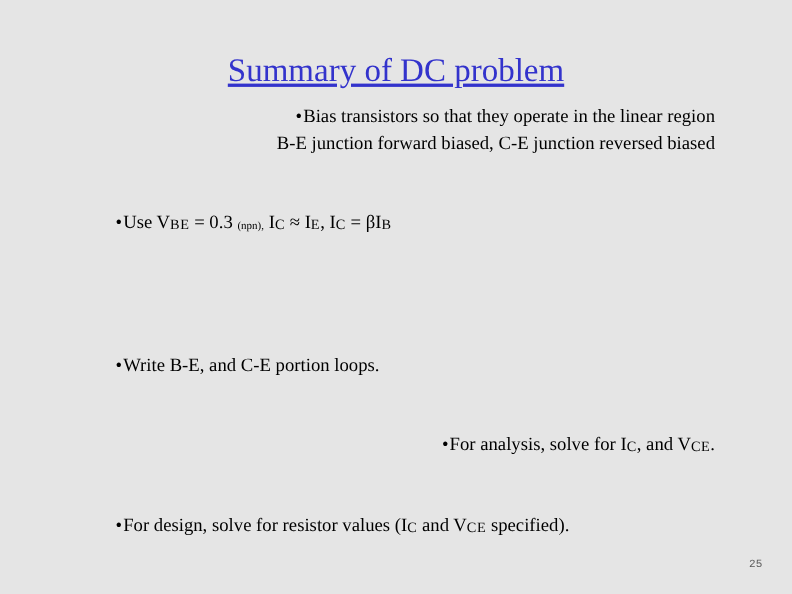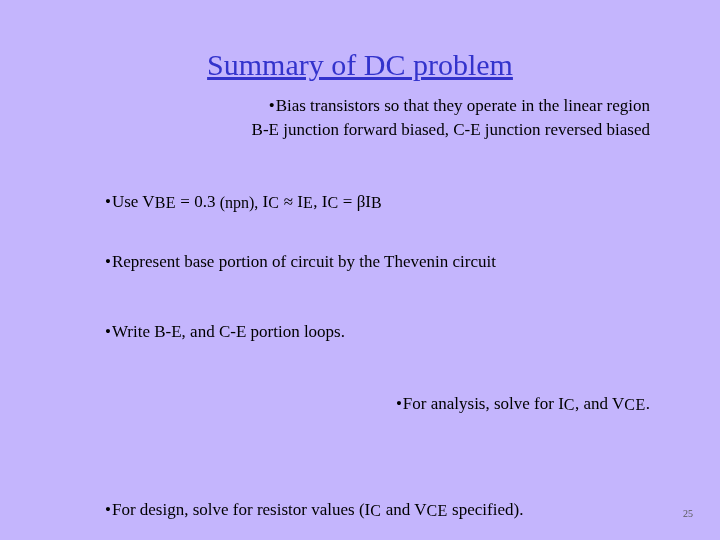--- a/index.html
+++ b/index.html
@@ -6,21 +6,21 @@
   body {
     width: 720px; height: 540px;
     background: #ffffff;
     font-family: "Liberation Serif", "DejaVu Serif", serif;
     color: #000000;
     overflow: hidden;
   }
   .slide {
     position: relative;
     width: 720px; height: 540px;
-    background: #c4b5fd;
+    background: #e5e5e5;
   }
   .slide-title {
     position: absolute;
     top: 48px; left: 0;
     width: 720px;
     text-align: center;
     font-size: 30px;
     font-weight: normal;
     margin: 0;
     color: #3333CC;
@@ -32,55 +32,54 @@
     width: 545px;
     font-size: 17px;
     line-height: 24px;
     color: #000000;
   }
   .b1 { top: 94px; text-align: right; }
   .b2 { top: 190px; }
   .b3 { top: 250px; }
   .b4 { top: 320px; }
   .b5 { top: 392px; text-align: right; }
-  .b6 { top: 466px; margin-top: 32px; }
+  .b6 { top: 466px; }
   .marker { padding-right: 1px; }
   .sub {
-    font-size: 16px;
+    font-size: 13px;
     vertical-align: -1px;
     letter-spacing: 0.5px;
   }
   .small-note {
-    font-size: 16px;
+    font-size: 10px;
     vertical-align: -1px;
   }
   .page-number {
     position: absolute;
     right: 27px;
     top: 508px;
-    font-family: Liberation Serif, serif;
+    font-family: Liberation Mono, monospace;
     font-size: 10px;
     color: #595959;
   }
 </style>
 </head>
 <body>
 
 <div class="slide">
 
   <h1 class="slide-title">Summary of DC problem</h1>
 
   <div class="bullet-block b1">
       <div><span class="marker">•</span><span>Bias transistors so that they operate in the linear region</span></div>
       <div><span>B-E junction forward biased, C-E junction reversed biased</span></div>
     </div>
 
   <div class="bullet-block b2"><span class="marker">•</span><span>Use V</span><span class="sub">BE</span><span> = 0.3 </span><span class="small-note">(npn),</span><span> I</span><span class="sub">C</span><span> ≈ I</span><span class="sub">E</span><span>, I</span><span class="sub">C</span><span> = βI</span><span class="sub">B</span></div>
 
-  <div class="bullet-block b3"><span class="marker">•</span><span>Represent base portion of circuit by the Thevenin circuit</span></div>
 
   <div class="bullet-block b4"><span class="marker">•</span><span>Write B-E, and C-E portion loops.</span></div>
 
   <div class="bullet-block b5"><span class="marker">•</span><span>For analysis, solve for I</span><span class="sub">C</span><span>, and V</span><span class="sub">CE</span><span>.</span></div>
 
   <div class="bullet-block b6"><span class="marker">•</span><span>For design, solve for resistor values (I</span><span class="sub">C</span><span> and V</span><span class="sub">CE</span><span> specified).</span></div>
 
   <div class="page-number">25</div>
 
 </div>

